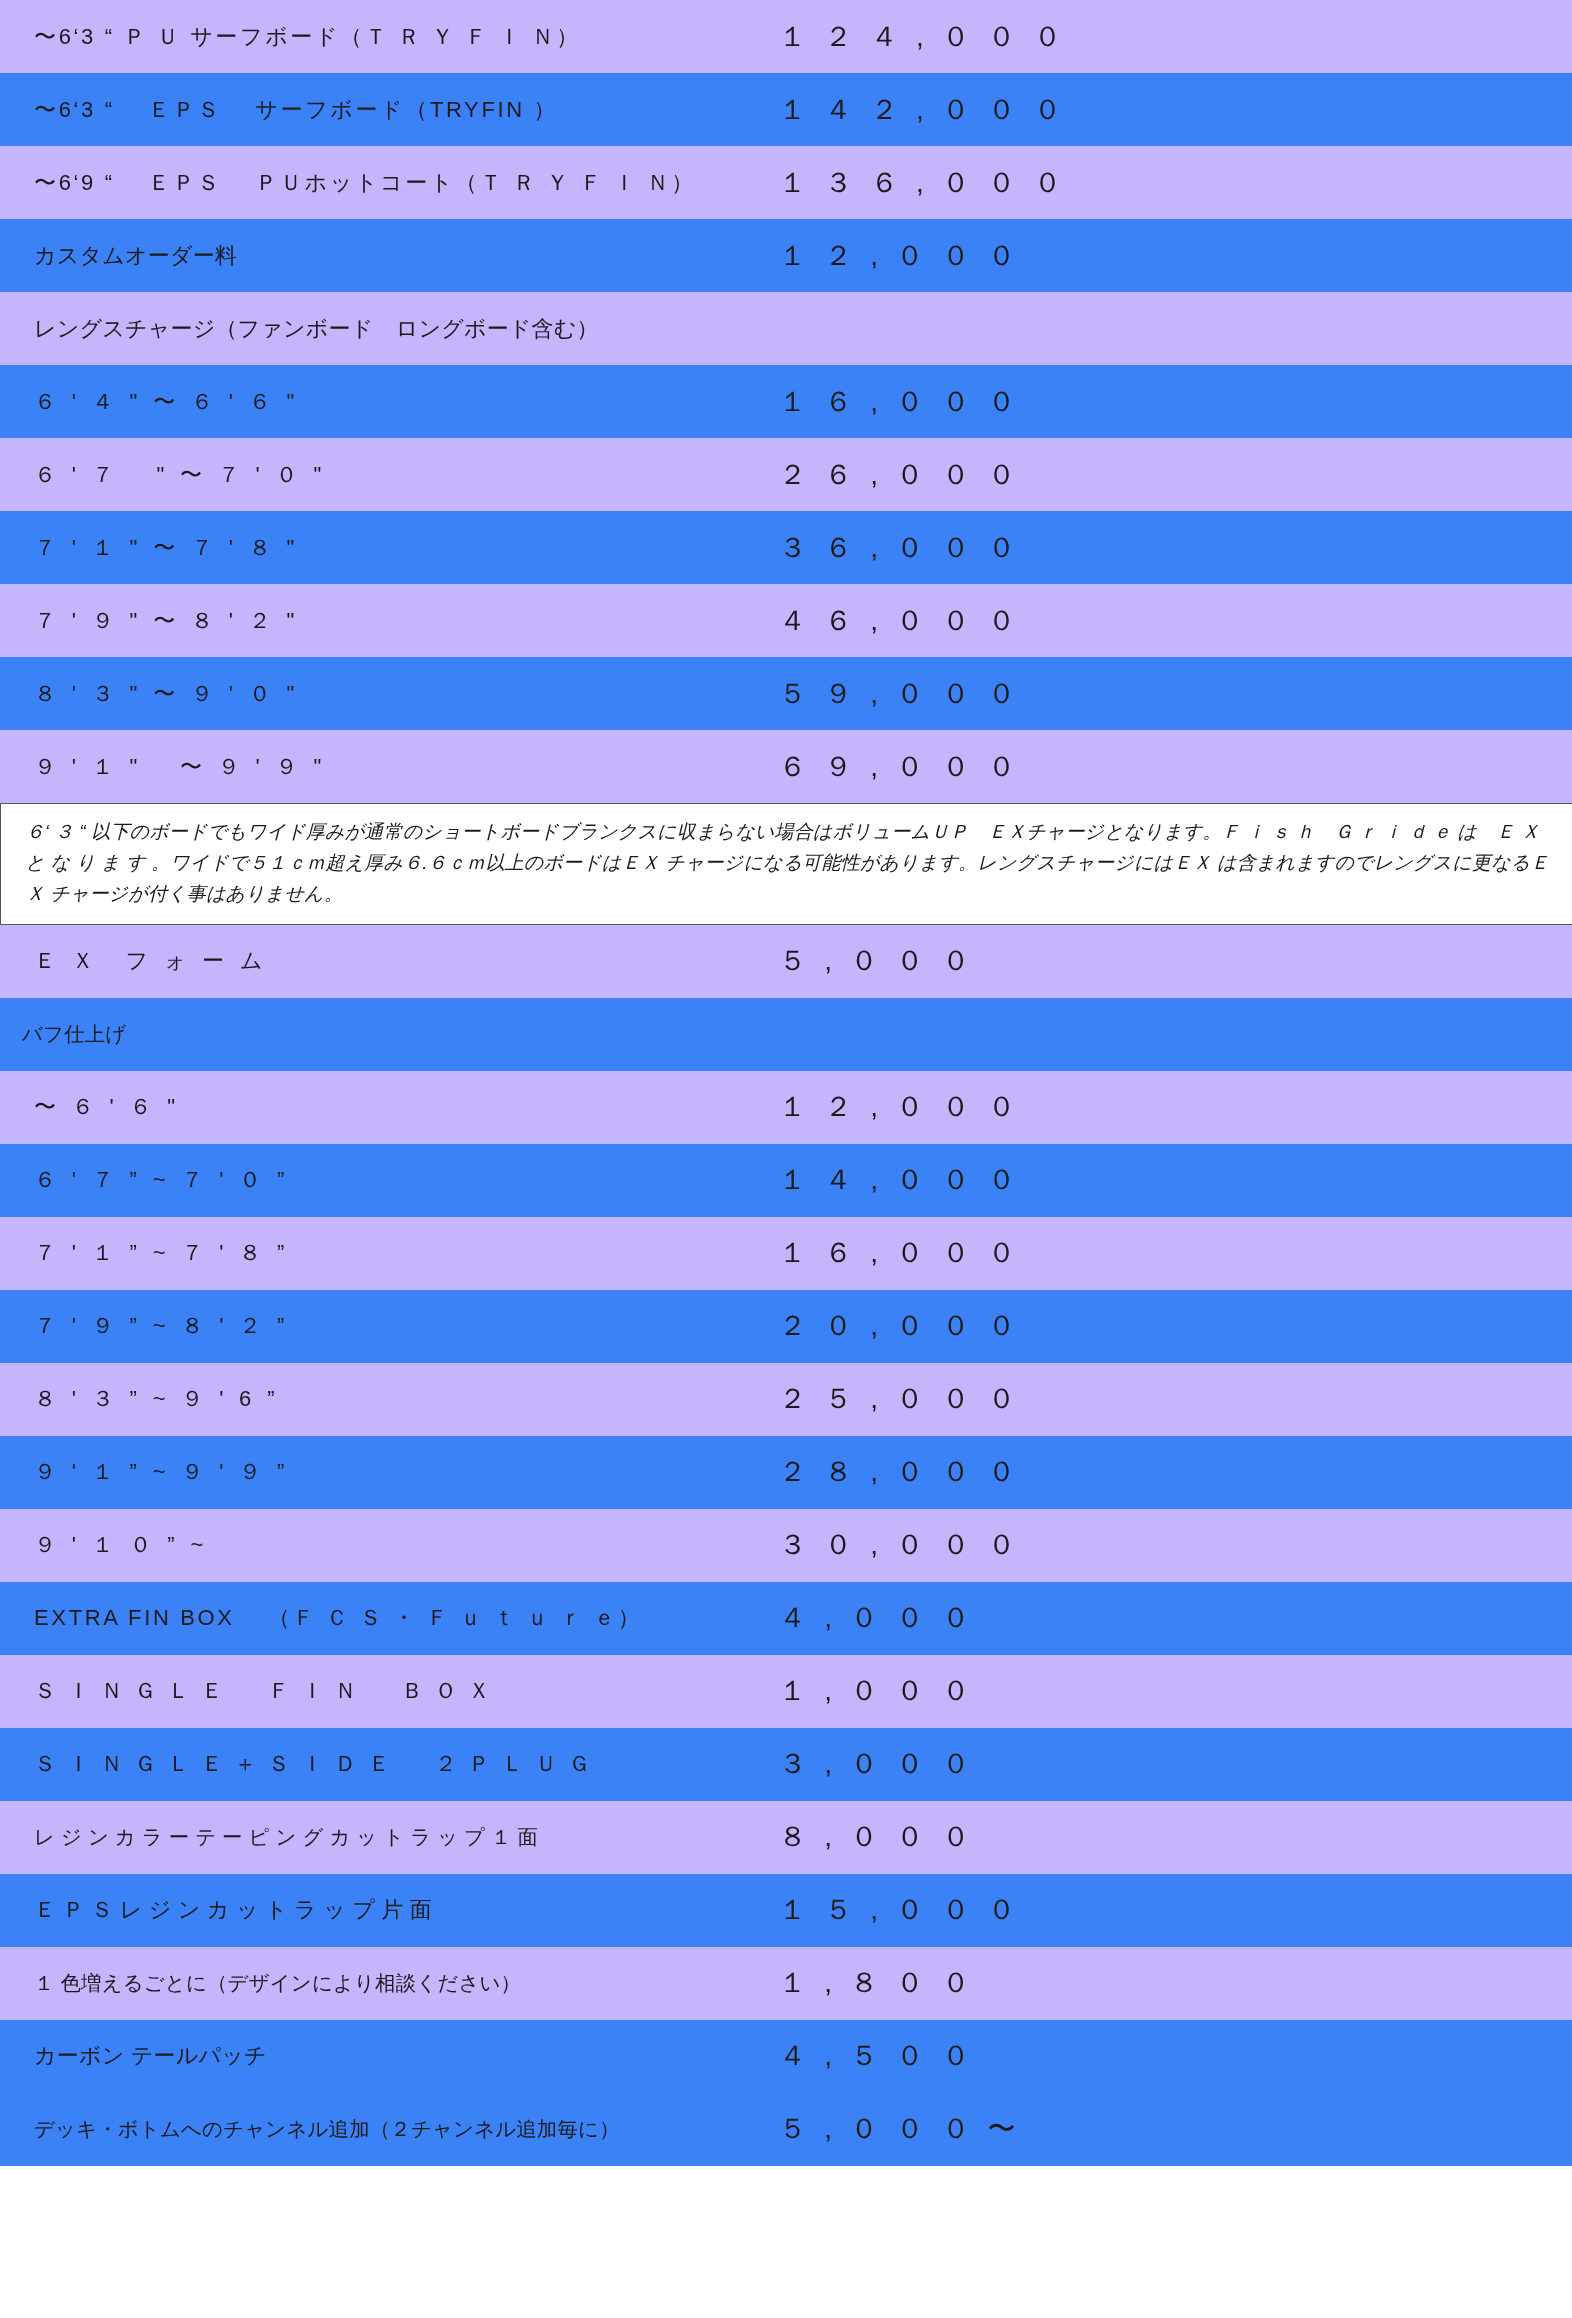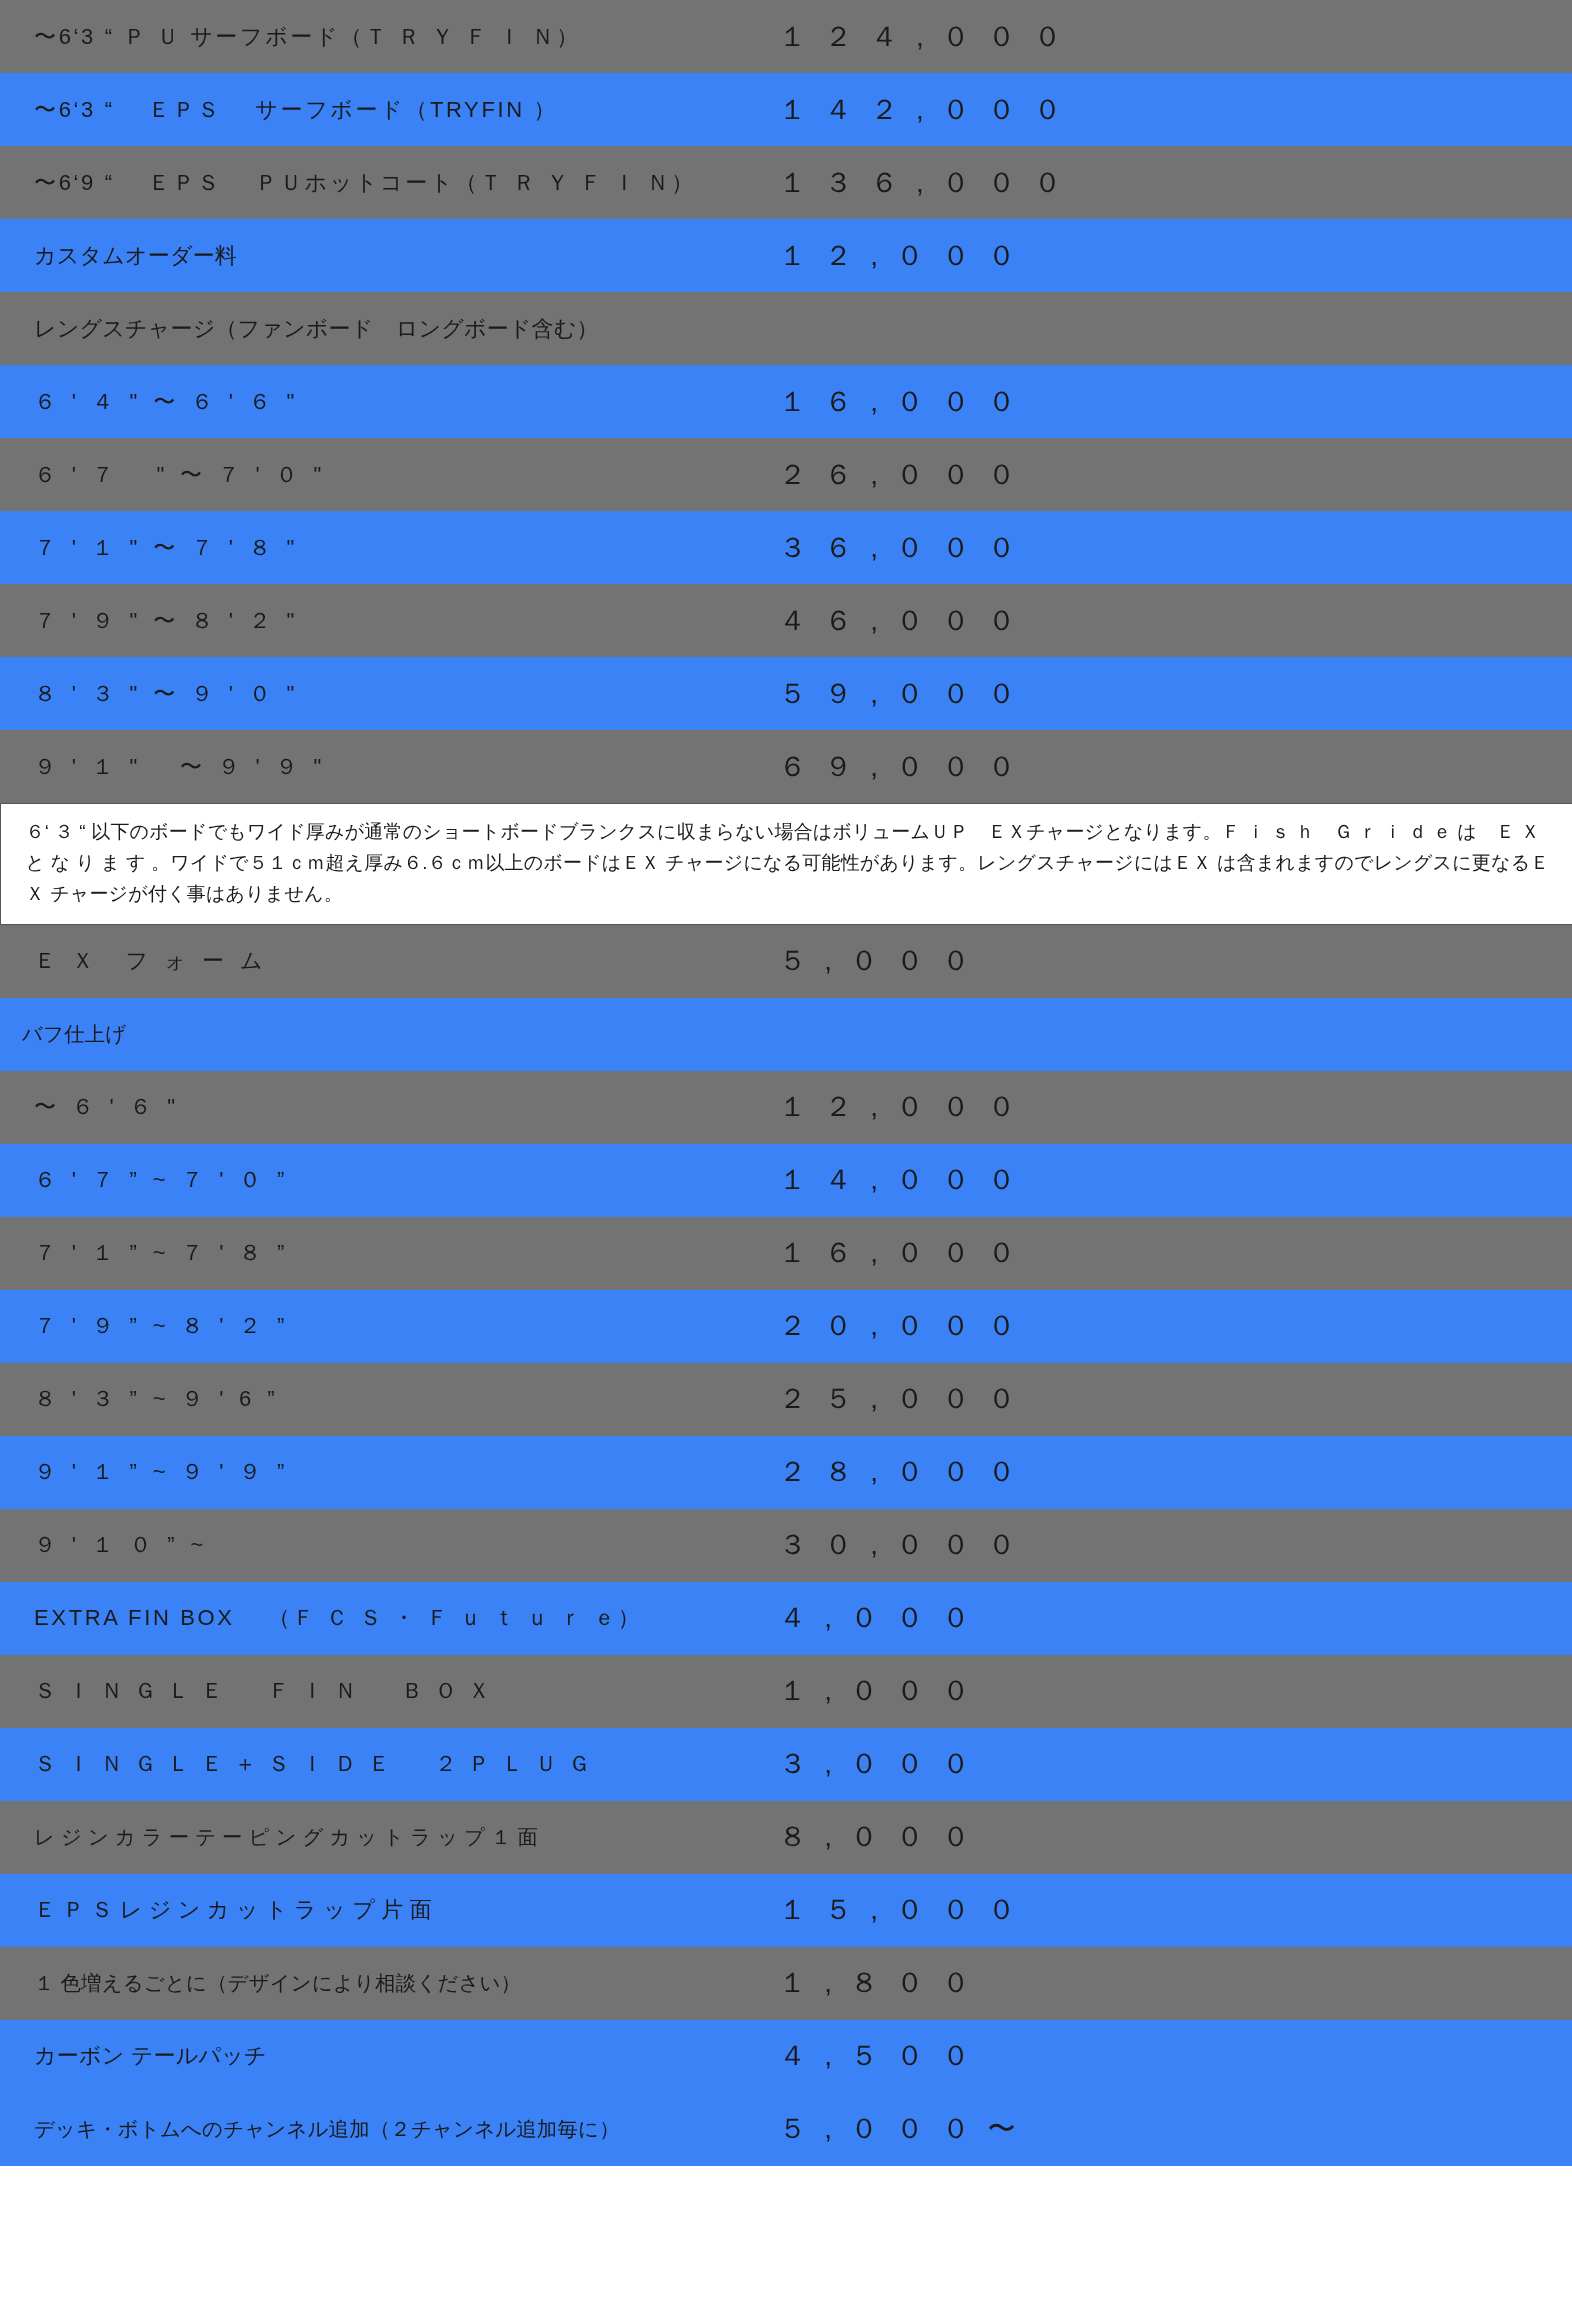--- a/index.html
+++ b/index.html
@@ -15,21 +15,21 @@
   }
   .price-table {
     width: 1573px;
     border-collapse: collapse;
     table-layout: fixed;
   }
   .price-table col.c-label { width: 744px; }
   .price-table col.c-value { width: 828px; }
 
   .price-table tr.row-shaded td {
-    background: #737373;
+    background: #c4b5fd;
   }
   .price-table tr.row-plain td {
     background: #3b82f6;
   }
   .price-table td {
     padding: 0;
     vertical-align: middle;
     border: none;
   }
   .cell-label {
@@ -68,21 +68,21 @@
     border: 1.6px solid #555555;
     box-sizing: border-box;
     width: 1573px;
     padding: 13px 21px 14.7px 24.5px;
     font-size: 19px;
     line-height: 1.62;
     letter-spacing: 0.01em;
     color: #1a1a1a;
     background: #ffffff;
   }
-  .note-box p { margin: 0; }
+  .note-box p { margin: 0; font-style: italic; }
 </style>
 </head>
 <body>
 
 <table class="price-table">
   <colgroup>
     <col class="c-label">
     <col class="c-value">
   </colgroup>
   <tbody>

